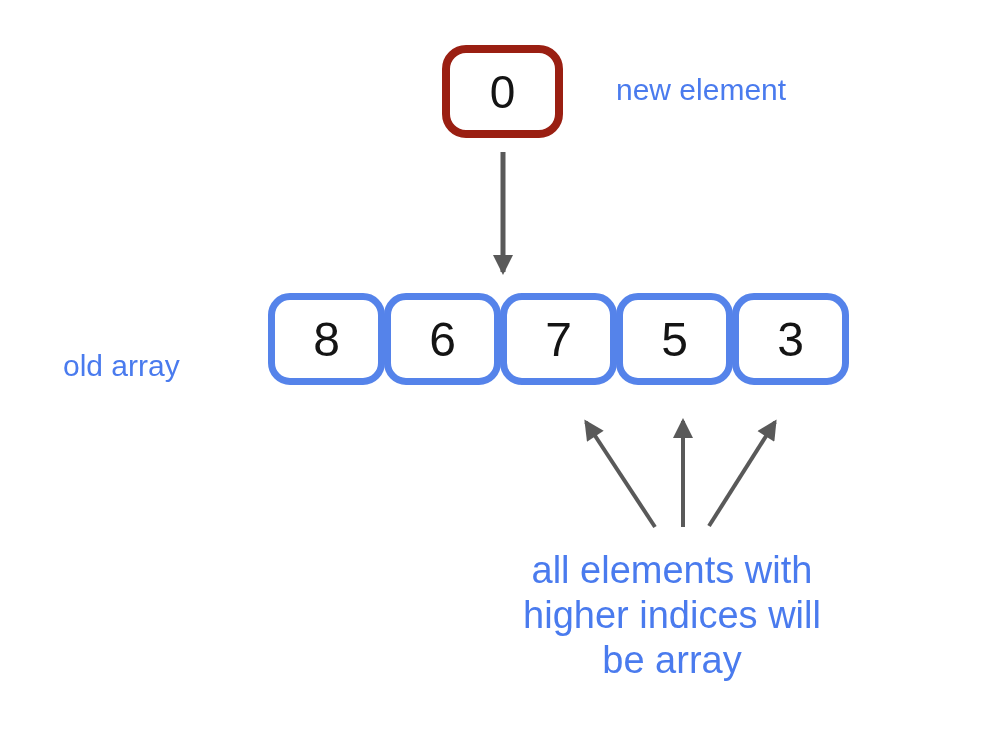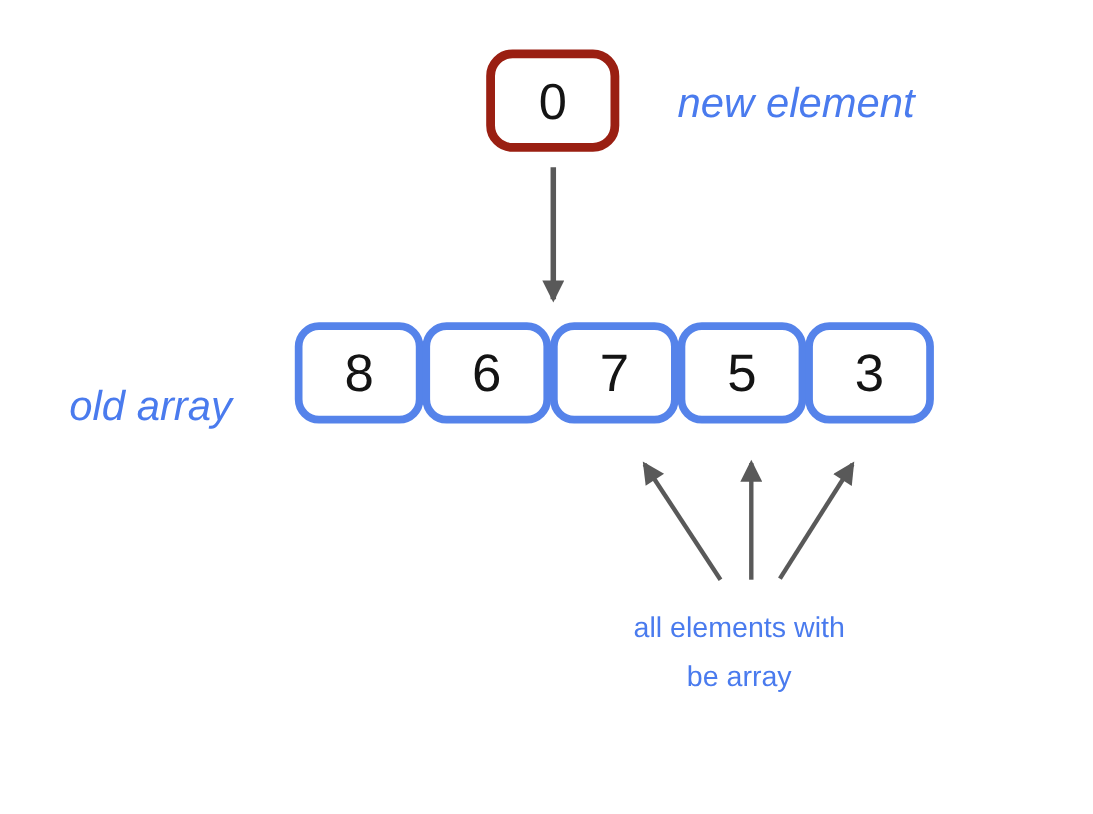--- a/index.html
+++ b/index.html
@@ -43,24 +43,23 @@
     display: flex;
     align-items: center;
     justify-content: center;
   }
   .new-el-value {
     font-size: 46px;
     color: var(--number-text, #141414);
   }
   .label-text {
     position: absolute;
-    font-size: 38px;
+    font-size: 30px;
     color: var(--label-text, #4A7BEE);
     white-space: nowrap;
-    font-style: italic;
   }
   .new-el-label { left: 616px; top: 73px; }
   .old-array-label { left: 63px; top: 313px; margin-top: 36px; }
   .array-row {
     position: absolute;
     left: 268px;
     top: 293px;
     display: flex;
   }
   .array-cell {
@@ -78,21 +77,21 @@
   .cell-value {
     font-size: 48px;
     color: var(--number-text, #141414);
   }
   .caption {
     position: absolute;
     left: 497px;
     top: 548px;
     width: 350px;
     text-align: center;
-    font-size: 26px;
+    font-size: 38px;
     line-height: 45px;
     color: var(--label-text, #4A7BEE);
   }
 </style>
 </head>
 <body>
 
 <div class="canvas">
 
   <svg class="arrows-layer" width="994" height="740" viewBox="0 0 994 740">
@@ -128,16 +127,17 @@
     <div class="array-cell">
       <span class="cell-value">5</span>
     </div>
     <div class="array-cell">
       <span class="cell-value">3</span>
     </div>
   </div>
 
   <div class="caption">
     <div>all elements with</div>
+    <div>higher indices will</div>
     <div>be array</div>
   </div>
 
 </div>
 
 </body></html>

